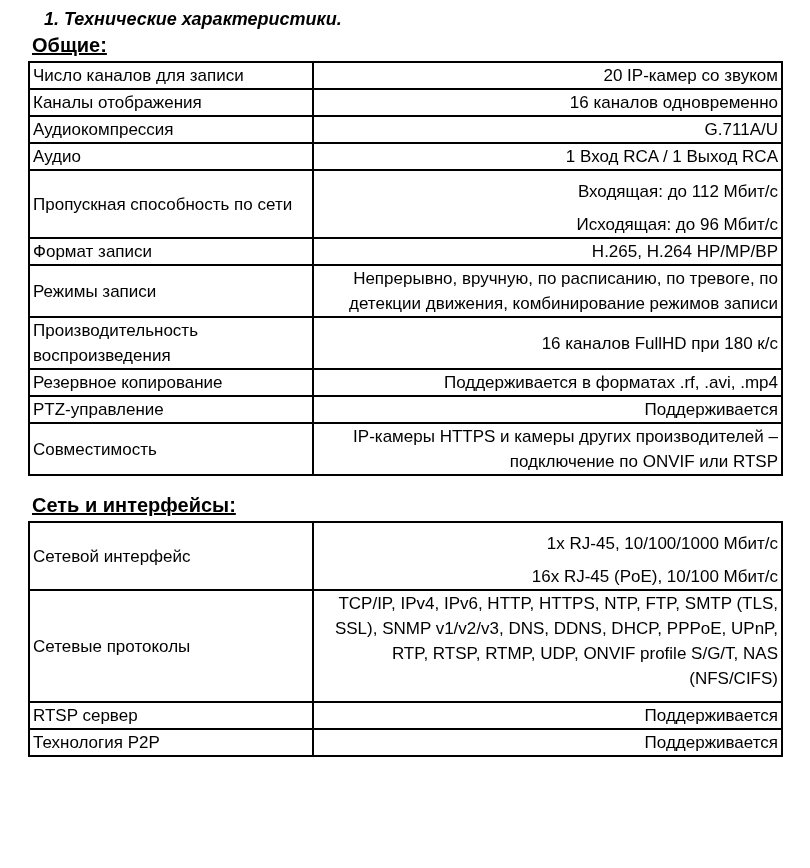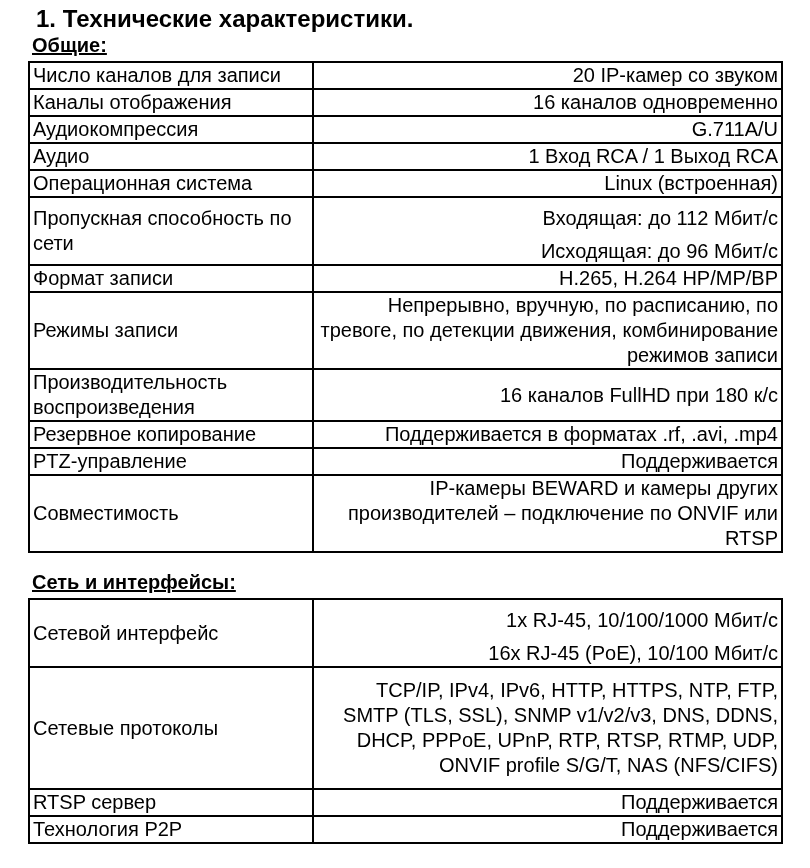--- a/index.html
+++ b/index.html
@@ -10,57 +10,57 @@
     font-family: "Liberation Sans", sans-serif;
   }
   .page {
     width: 810px;
     min-height: 868px;
     box-sizing: border-box;
     padding: 4px 27px 10px 28px;
     background: #ffffff;
   }
   .doc-title {
-    font-size: 24px;
+    font-size: 18px;
     line-height: 26px;
     font-weight: bold;
-    margin: 2px 0 0 8px;
+    margin: 2px 0 0 16px;
+    font-style: italic;
   }
   .section-heading {
     font-size: 20px;
     line-height: 25px;
     font-weight: bold;
     text-decoration: underline;
     margin: 1px 0 3px 4px;
   }
   .section-heading.second {
     margin-top: 17px;
   }
   table.spec-table {
     border-collapse: collapse;
     table-layout: fixed;
     width: 755px;
   }
   table.spec-table td {
     border: 2px solid #000000;
-    font-size: 20px;
+    font-size: 17px;
     line-height: 25px;
     padding: 0 3px;
     vertical-align: middle;
     overflow: hidden;
   }
   td.label-cell {
     width: 276px;
     text-align: left;
   }
   td.value-cell {
     text-align: right;
   }
   tr.padded-row td.value-cell {
-    padding-top: 10px;
     padding-bottom: 10px;
   }
   .value-line {
     text-align: right;
     margin-top: 8px;
   }
 </style>
 </head>
 <body>
 
@@ -82,24 +82,20 @@
       </tr>
       <tr>
         <td class="label-cell">Аудиокомпрессия</td>
         <td class="value-cell">G.711A/U</td>
       </tr>
       <tr>
         <td class="label-cell">Аудио</td>
         <td class="value-cell">1 Вход RCA / 1 Выход RCA</td>
       </tr>
       <tr>
-        <td class="label-cell">Операционная система</td>
-        <td class="value-cell">Linux (встроенная)</td>
-      </tr>
-      <tr>
         <td class="label-cell">Пропускная способность по сети</td>
         <td class="value-cell">
           <div class="value-line">Входящая: до 112 Мбит/с</div>
           <div class="value-line">Исходящая: до 96 Мбит/с</div>
         </td>
       </tr>
       <tr>
         <td class="label-cell">Формат записи</td>
         <td class="value-cell">H.265, H.264 HP/MP/BP</td>
       </tr>
@@ -114,21 +110,21 @@
       <tr>
         <td class="label-cell">Резервное копирование</td>
         <td class="value-cell">Поддерживается в форматах .rf, .avi, .mp4</td>
       </tr>
       <tr>
         <td class="label-cell">PTZ-управление</td>
         <td class="value-cell">Поддерживается</td>
       </tr>
       <tr>
         <td class="label-cell">Совместимость</td>
-        <td class="value-cell">IP-камеры BEWARD и камеры других производителей – подключение по ONVIF или RTSP</td>
+        <td class="value-cell">IP-камеры HTTPS и камеры других производителей – подключение по ONVIF или RTSP</td>
       </tr>
     </tbody>
   </table>
 
   <div class="section-heading second">Сеть и интерфейсы:</div>
 
   <table class="spec-table">
     <tbody>
       <tr>
         <td class="label-cell">Сетевой интерфейс</td>

